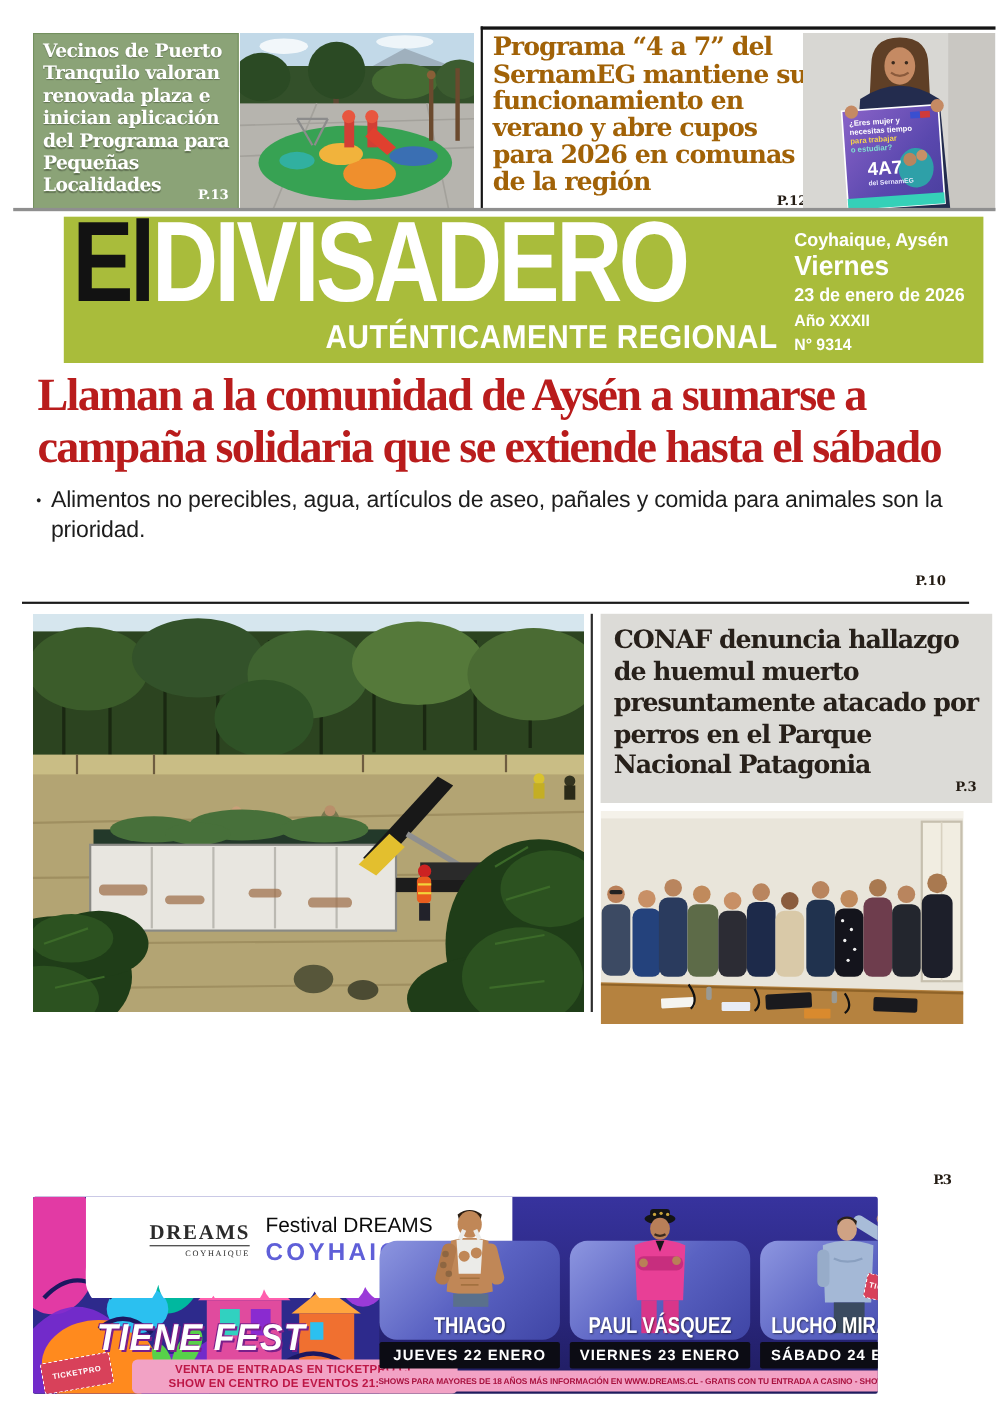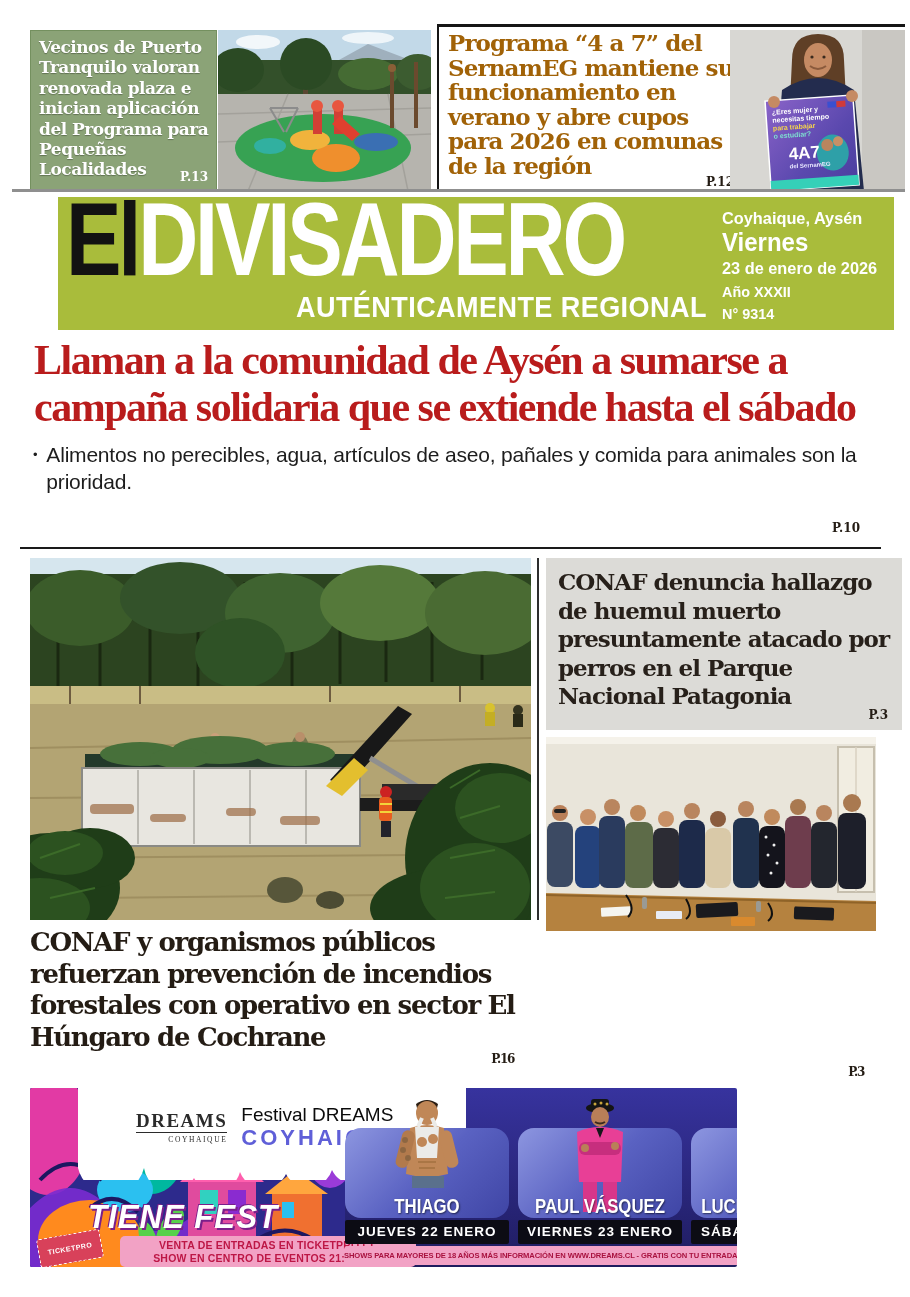--- a/index.html
+++ b/index.html
@@ -79,21 +79,21 @@
                     font-family:"DejaVu Serif",serif; font-weight:bold; font-size:25px;
                     line-height:1.2; letter-spacing:-1.3px; color:#241c14; }
   .headline-right .pref { position:absolute; right:6px; bottom:-6px; }
 
   .headline-left { position:absolute; left:30px; top:927px; width:512px; height:140px;
                    font-family:"DejaVu Serif",serif; font-weight:bold; font-size:26px;
                    line-height:1.22; letter-spacing:-1.3px; color:#241c14; }
   .headline-left .pref { position:absolute; right:28px; bottom:0px; }
 
   
-  .ad { position:absolute; left:30px; top:1088px; width:707px; height:179px; overflow:hidden;
+  .ad { position:absolute; left:30px; top:1088px; width:768px; height:179px; overflow:hidden;
         background:linear-gradient(180deg,#37339e 0%,#262373 70%,#1f1c5e 100%); border-radius:2px; }
   .ad-art { position:absolute; left:0; top:0; width:315px; height:179px; }
   .cloud { position:absolute; left:48px; top:0; width:388px; height:92px; }
   .cloud svg { display:block; width:100%; height:100%; }
   .cloud-content { position:absolute; left:58px; top:16px; display:flex; gap:14px; align-items:center; }
   .dreams-logo { text-align:center; font-family:"Liberation Serif",serif; color:#2b2b2b; }
   .dl-name { font-size:19px; font-weight:bold; letter-spacing:1.5px; line-height:1; }
   .dl-city { font-size:7.5px; letter-spacing:1.6px; border-top:1.5px solid #2b2b2b;
              padding-top:2px; margin-top:2px; text-align:right; }
   .fest-l1 { font-weight:400; font-size:19px; line-height:1.15; color:#0b0b0b; }
@@ -418,24 +418,20 @@
         <rect x="96" y="160" width="5" height="12" rx="2" fill="#9a9a94"></rect>
         <rect x="210" y="164" width="5" height="11" rx="2" fill="#9a9a94"></rect>
       </g>
     </svg>
   </div>
 
   <div class="headline-right">
     <div class="pref">P.3</div>
   </div>
 
-  <div class="headline-left">
-    <span>CONAF y organismos públicos refuerzan prevención de incendios forestales con operativo en sector El Húngaro de Cochrane</span>
-    <div class="pref">P.16</div>
-  </div>
 
   <div class="ad">
 
     <div class="ad-art">
       <svg viewBox="0 0 315 179" preserveAspectRatio="none">
         <rect width="315" height="179" fill="#2d2a8c"></rect>
         <ellipse cx="18" cy="45" rx="42" ry="62" fill="#e23aa4"></ellipse>
         <path d="M0,120 Q40,80 80,120 T160,130 L160,179 L0,179 Z" fill="#7a2bd0" opacity="0.9"></path>
         <ellipse cx="60" cy="152" rx="52" ry="40" fill="#ff8a1e"></ellipse>
         <ellipse cx="122" cy="58" rx="34" ry="48" fill="#00b89f"></ellipse>

